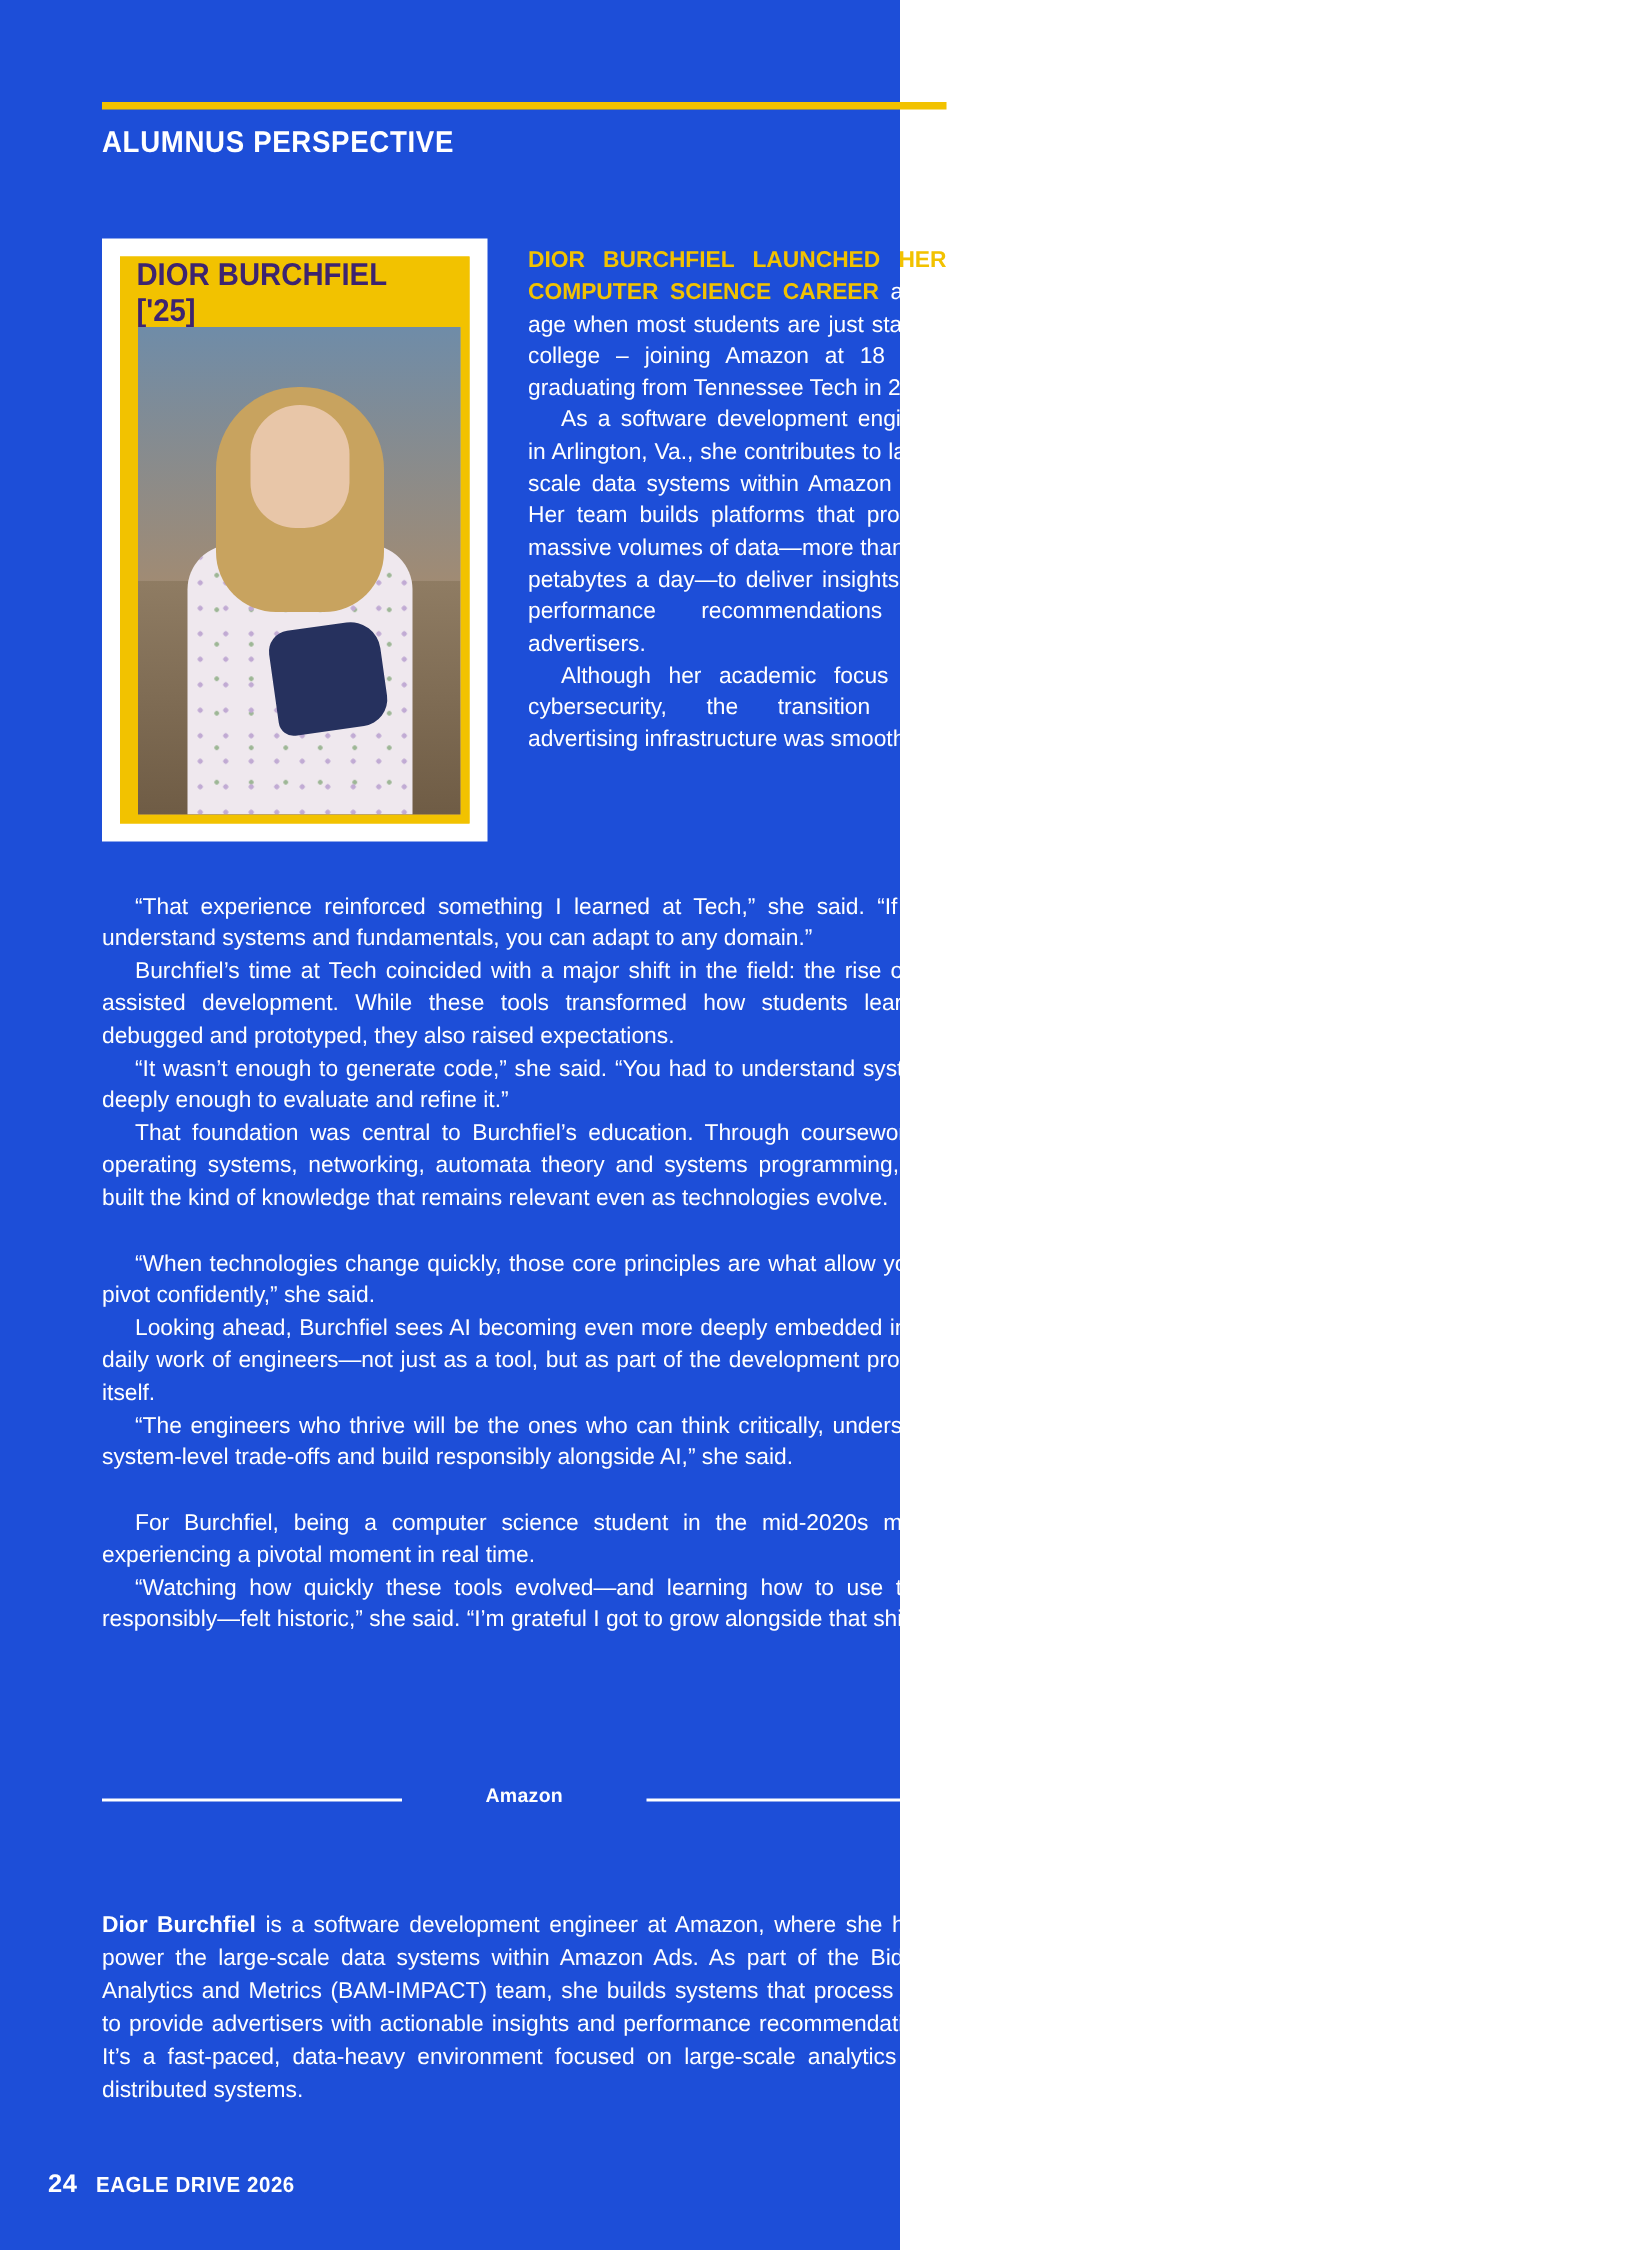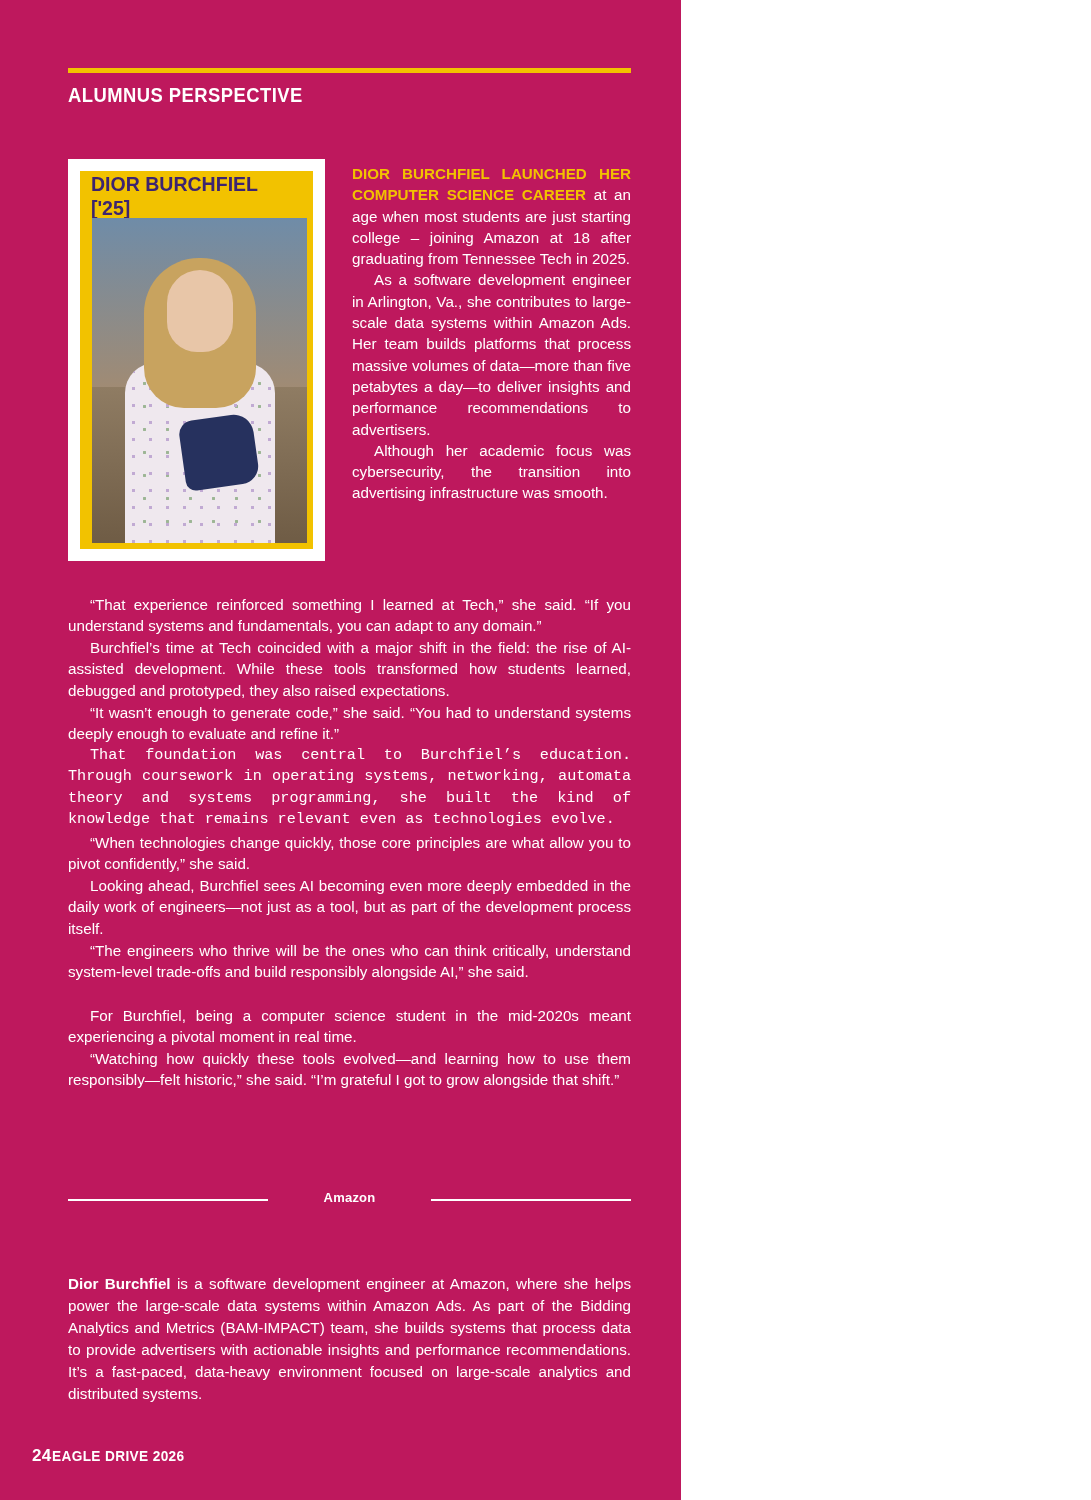--- a/index.html
+++ b/index.html
@@ -15,23 +15,23 @@
   }
   .page {
     position: relative;
     width: 1091px;
     height: 1500px;
     background: #ffffff;
   }
   .left-panel {
     position: absolute;
     left: 0; top: 0;
-    width: 681px;
+    width: 600px;
     height: 1500px;
-    background: #be185d;
+    background: #1d4ed8;
   }
   .right-panel {
     position: absolute;
     left: 681px; top: 0;
     width: 410px;
     height: 1500px;
     background: #ffffff;
   }
 
   
@@ -227,20 +227,21 @@
 
   .folio {
     position: absolute;
     left: 32px; bottom: 34px;
     color: #ffffff;
     font-weight: bold;
     font-size: 14px;
     letter-spacing: .4px;
     display: flex;
     align-items: baseline;
+    gap: 12px;
   }
   .folio .num { font-size: 17px; }
   .folio .label { font-size: 14.5px; transform: scaleX(.94); transform-origin: left; }
 </style>
 </head>
 <body>
 
 <div class="page">
 
   <div class="left-panel">
@@ -273,21 +274,21 @@
 
     <div class="body-block" style="top:594px;">
       <p>“That experience reinforced something I learned at Tech,” she said. “If you understand systems and fundamentals, you can adapt to any domain.”</p>
     </div>
     <div class="body-block" style="top:637px;">
       <p>Burchfiel’s time at Tech coincided with a major shift in the field: the rise of AI-assisted development. While these tools transformed how students learned, debugged and prototyped, they also raised expectations.</p>
     </div>
     <div class="body-block" style="top:702px;">
       <p>“It wasn’t enough to generate code,” she said. “You had to understand systems deeply enough to evaluate and refine it.”</p>
     </div>
-    <div class="body-block" style="top:745px;font-family:Liberation Mono, monospace;">
+    <div class="body-block" style="top:745px;">
       <p>That foundation was central to Burchfiel’s education. Through coursework in operating systems, networking, automata theory and systems programming, she built the kind of knowledge that remains relevant even as technologies evolve.</p>
     </div>
     <div class="body-block" style="top:875px;">
       <p>Looking ahead, Burchfiel sees AI becoming even more deeply embedded in the daily work of engineers—not just as a tool, but as part of the development process itself.</p>
     </div>
     <div class="body-block" style="top:832px;">
       <p>“When technologies change quickly, those core principles are what allow you to pivot confidently,” she said.</p>
     </div>
     <div class="body-block" style="top:940px;">
       <p>“The engineers who thrive will be the ones who can think critically, understand system-level trade-offs and build responsibly alongside AI,” she said.</p>

